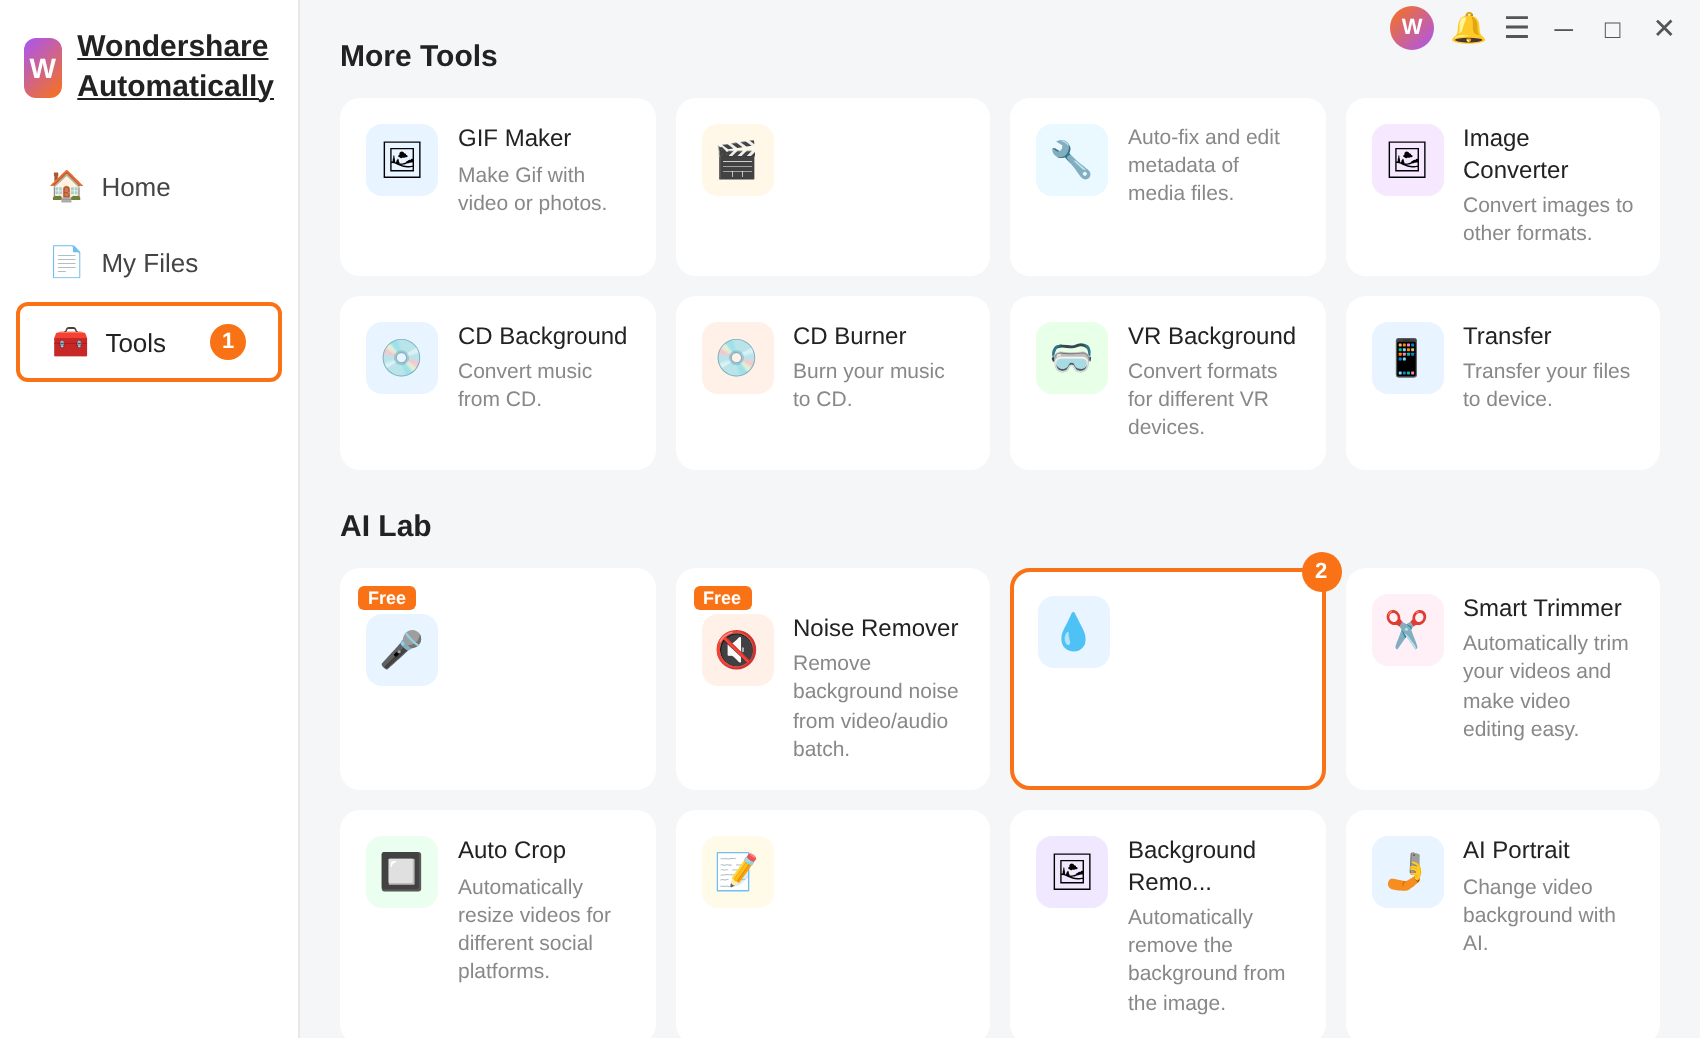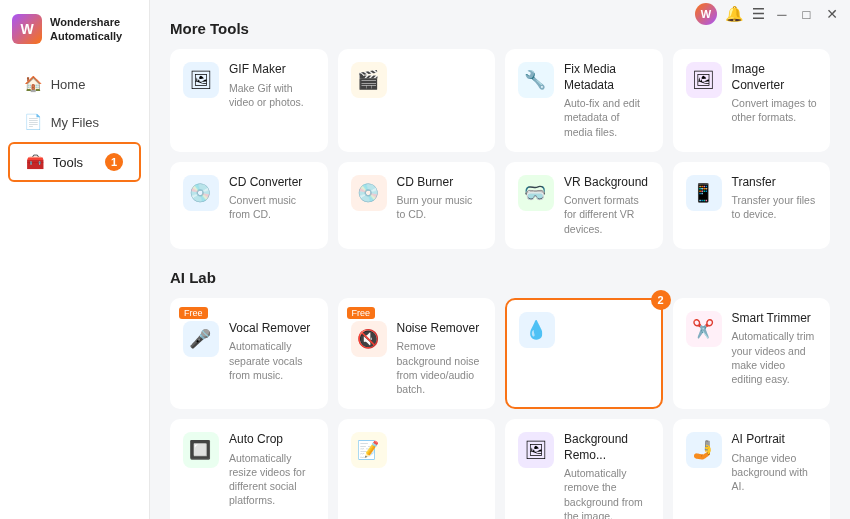--- a/index.html
+++ b/index.html
@@ -28,24 +28,25 @@
       border-radius: 6px;
       background: linear-gradient(135deg, #a855f7, #f97316);
       display: flex;
       align-items: center;
       justify-content: center;
       color: white;
       font-size: 14px;
       font-weight: bold;
     }
     .logo-text {
-      font-size: 11px;
+      font-size: 15px;
       font-weight: 600;
       color: #222;
       line-height: 1.3;
+      text-decoration: underline;
     }
     .sidebar-nav {
       display: flex;
       flex-direction: column;
       padding: 8px 0;
       gap: 2px;
     }
     .sidebar-item {
       display: flex;
       align-items: center;
@@ -134,21 +135,21 @@
     }
     .tool-desc {
       font-size: 10.5px;
       color: #888;
       line-height: 1.35;
     }
     .free-badge {
       background: #f97316;
       color: white;
       font-size: 9px;
-      font-weight: normal;
+      font-weight: bold;
       padding: 1px 5px;
       border-radius: 3px;
       position: absolute;
       top: 8px;
       left: 8px;
     }
     .step-badge {
       position: absolute;
       top: -10px;
       right: -10px;
@@ -216,37 +217,36 @@
         </div>
       </div>
 
       <div class="tool-card">
         <div class="tool-icon" style="background:#fff8e8;">🎬</div>
       </div>
 
       <div class="tool-card">
         <div class="tool-icon" style="background:#eaf8ff;">🔧</div>
         <div class="tool-info">
-          <div class="tool-name">Fix Media Metadata</div>
           <div class="tool-desc">Auto-fix and edit metadata of media files.</div>
         </div>
       </div>
 
       <div class="tool-card">
         <div class="tool-icon" style="background:#f5e8ff;">🖼</div>
         <div class="tool-info">
           <div class="tool-name">Image Converter</div>
           <div class="tool-desc">Convert images to other formats.</div>
         </div>
       </div>
 
       <div class="tool-card">
         <div class="tool-icon" style="background:#e8f4ff;">💿</div>
         <div class="tool-info">
-          <div class="tool-name">CD Converter</div>
+          <div class="tool-name">CD Background</div>
           <div class="tool-desc">Convert music from CD.</div>
         </div>
       </div>
 
       <div class="tool-card">
         <div class="tool-icon" style="background:#fff0e8;">💿</div>
         <div class="tool-info">
           <div class="tool-name">CD Burner</div>
           <div class="tool-desc">Burn your music to CD.</div>
         </div>
@@ -271,24 +271,20 @@
     </div>
   </div>
 
   <div>
     <div class="section-title">AI Lab</div>
     <div class="tools-grid">
 
       <div class="tool-card" style="position:relative;">
         <div class="free-badge">Free</div>
         <div class="tool-icon" style="background:#e8f4ff;margin-top:10px;">🎤</div>
-        <div class="tool-info" style="margin-top:10px;">
-          <div class="tool-name">Vocal Remover</div>
-          <div class="tool-desc">Automatically separate vocals from music.</div>
-        </div>
       </div>
 
       <div class="tool-card" style="position:relative;">
         <div class="free-badge">Free</div>
         <div class="tool-icon" style="background:#fff0e8;margin-top:10px;">🔇</div>
         <div class="tool-info" style="margin-top:10px;">
           <div class="tool-name">Noise Remover</div>
           <div class="tool-desc">Remove background noise from video/audio batch.</div>
         </div>
       </div>

